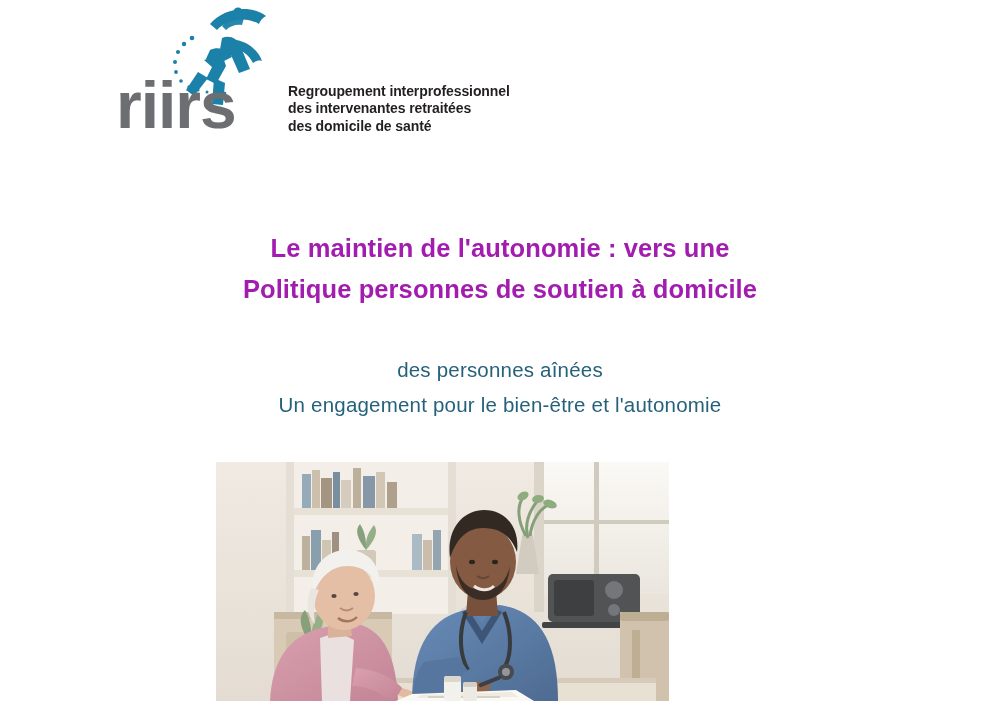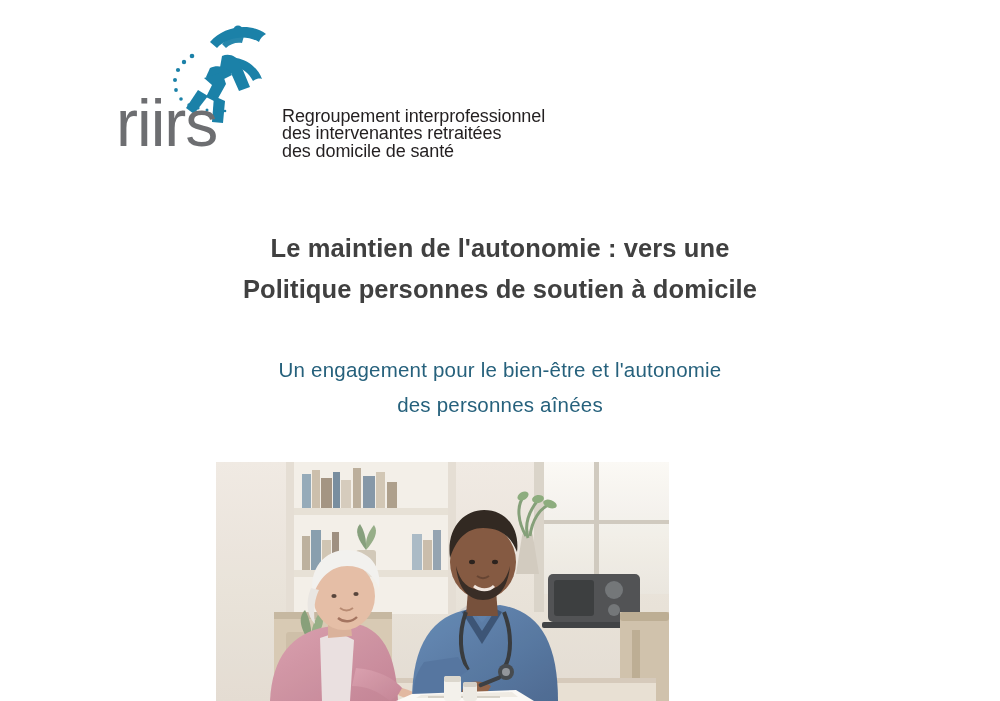--- a/index.html
+++ b/index.html
@@ -18,52 +18,53 @@
     position: relative;
     width: 1000px;
     height: 701px;
     background: #ffffff;
   }
 
   
   .logo-block {
     position: absolute;
     left: 118px;
-    top: 22px;
+    top: 4px;
     display: flex;
-    align-items: flex-end;
+    align-items: center;
+    font-weight: bold;
   }
   .logo-mark {
     position: relative;
     width: 150px;
     height: 138px;
   }
   .logo-mark svg { display: block; }
   .logo-tagline {
-    margin-left: 14px;
+    margin-left: 20px;
     margin-top: 72px;
-    font-size: 18px;
+    font-size: 14px;
     line-height: 17.5px;
     color: #231f20;
     letter-spacing: -0.1px;
     white-space: nowrap;
   }
 
   
   .title-wrap {
     position: absolute;
     left: 0;
     top: 228px;
     width: 1000px;
     text-align: center;
   }
   .doc-title {
     font-size: 25.5px;
     font-weight: bold;
-    color: #404040;
+    color: #a21caf;
     line-height: 41px;
     letter-spacing: 0.1px;
   }
   .subtitle-wrap {
     position: absolute;
     left: 0;
     top: 352px;
     width: 1000px;
     text-align: center;
   }
@@ -134,22 +135,22 @@
       <div>des domicile de santé</div>
     </div>
   </div>
 
   <div class="title-wrap">
     <div class="doc-title">Le maintien de l'autonomie : vers une</div>
     <div class="doc-title">Politique personnes de soutien à domicile</div>
   </div>
 
   <div class="subtitle-wrap">
+    <div class="doc-subtitle">des personnes aînées</div>
     <div class="doc-subtitle">Un engagement pour le bien-être et l'autonomie</div>
-    <div class="doc-subtitle">des personnes aînées</div>
   </div>
 
   <div class="photo">
     <svg width="453" height="239" viewBox="0 0 453 239" xmlns="http://www.w3.org/2000/svg" role="img">
       <title>Un infirmier en uniforme bleu discute avec une dame aînée aux cheveux blancs, assis à une table dans un salon</title>
       <defs>
         <linearGradient id="wallg" x1="0" y1="0" x2="0" y2="1">
           <stop offset="0" stop-color="#efeae3"></stop>
           <stop offset="1" stop-color="#e2dbd1"></stop>
         </linearGradient>

